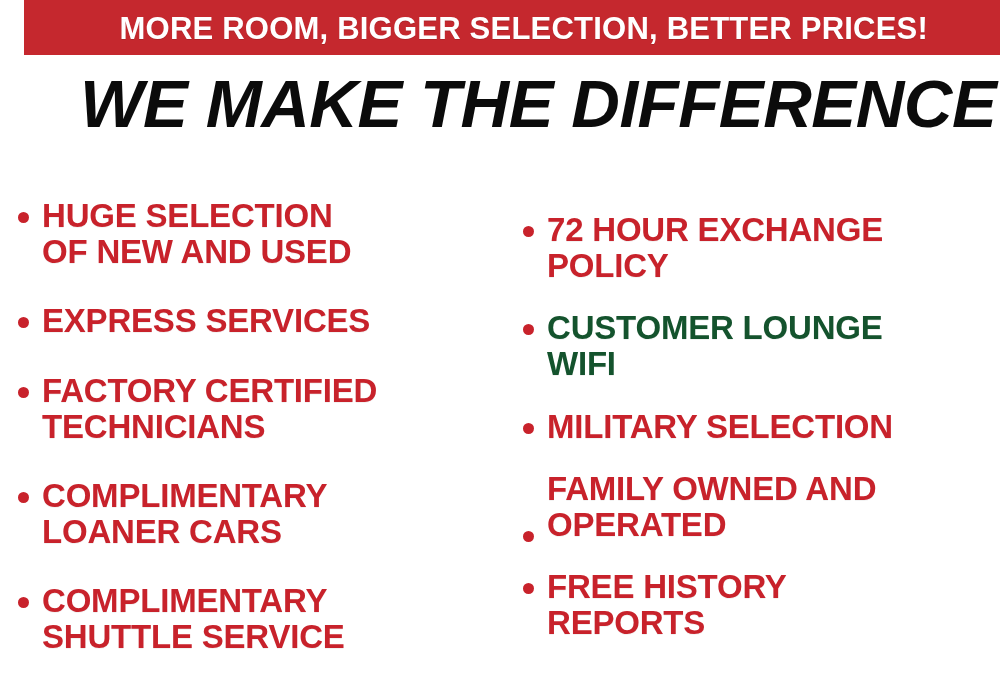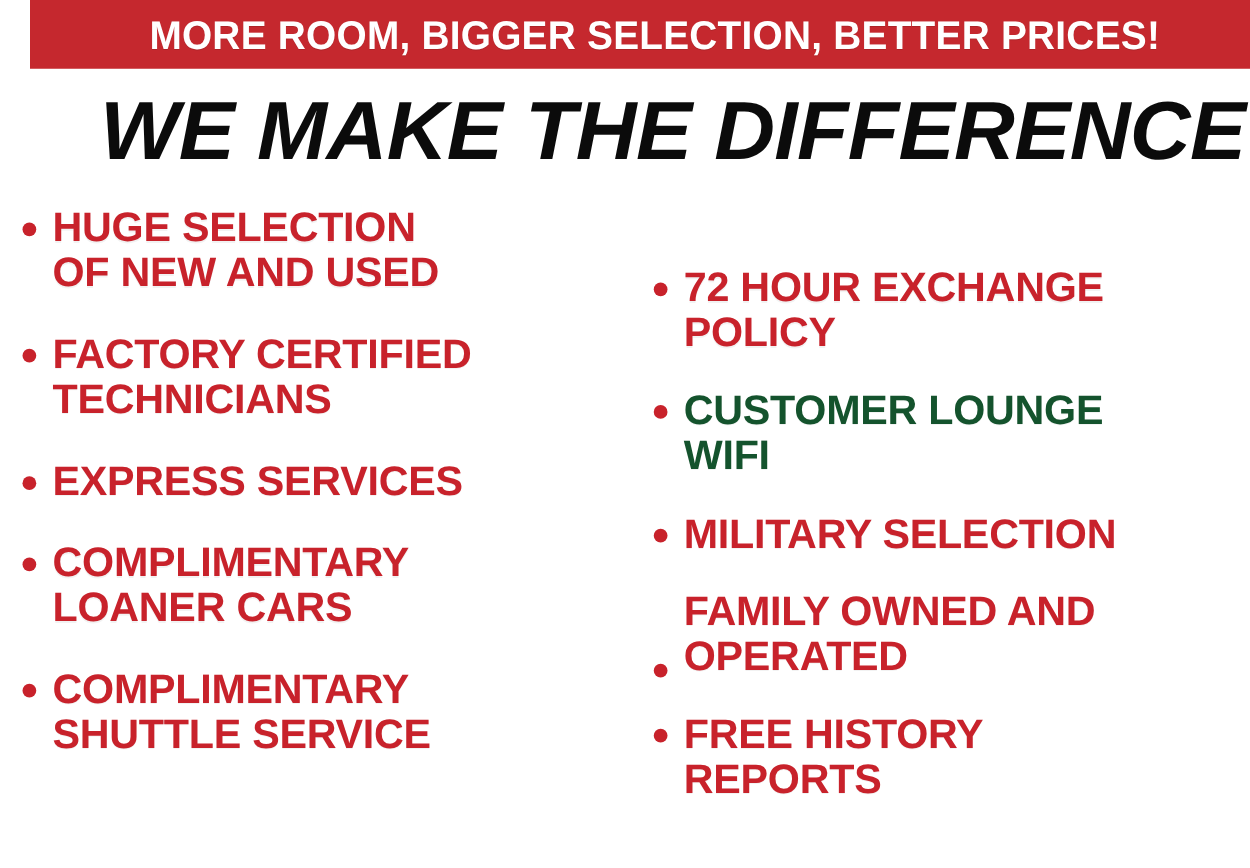--- a/index.html
+++ b/index.html
@@ -120,21 +120,21 @@
     margin-right: 13px;
   }
 
   .bullet-text {
     flex: 1 1 auto;
     white-space: pre-line;
     text-shadow: 0 1px 0 rgba(0,0,0,0.05);
   }
 
   
-  .col-left  .bullet-item { margin-bottom: 30px; }
+  .col-left  .bullet-item { margin-bottom: 30px; margin-top: 34px; }
   .col-right .bullet-item { margin-bottom: 27px; }
 
   .col-left  .bullet-item:last-child,
   .col-right .bullet-item:last-child { margin-bottom: 0; }
 
   
   .indent-wrap .bullet-text { text-indent: 0; padding-left: 10px; }
   .indent-wrap .bullet-dot  { margin-right: 3px; }
 
   .nowrap-text { white-space: nowrap; }
@@ -154,26 +154,26 @@
 
   <div class="columns">
     <div class="col col-left">
         <div class="bullet-item indent-wrap" style="color: rgb(200, 34, 43);">
           <span class="bullet-dot" style="background: rgb(200, 34, 43);"></span>
           <span class="bullet-text">HUGE SELECTION
 OF NEW AND USED</span>
         </div>
         <div class="bullet-item" style="color: rgb(200, 34, 43);">
           <span class="bullet-dot" style="background: rgb(200, 34, 43);"></span>
+          <span class="bullet-text nowrap-text">EXPRESS SERVICES</span>
+        </div>
+        <div class="bullet-item" style="color: rgb(200, 34, 43);">
+          <span class="bullet-dot" style="background: rgb(200, 34, 43);"></span>
           <span class="bullet-text">FACTORY CERTIFIED
 TECHNICIANS</span>
-        </div>
-        <div class="bullet-item" style="color: rgb(200, 34, 43);">
-          <span class="bullet-dot" style="background: rgb(200, 34, 43);"></span>
-          <span class="bullet-text nowrap-text">EXPRESS SERVICES</span>
         </div>
         <div class="bullet-item indent-wrap" style="color: rgb(200, 34, 43);">
           <span class="bullet-dot" style="background: rgb(200, 34, 43);"></span>
           <span class="bullet-text">COMPLIMENTARY
 LOANER CARS</span>
         </div>
         <div class="bullet-item indent-wrap" style="color: rgb(200, 34, 43);">
           <span class="bullet-dot" style="background: rgb(200, 34, 43);"></span>
           <span class="bullet-text">COMPLIMENTARY
 SHUTTLE SERVICE</span>

